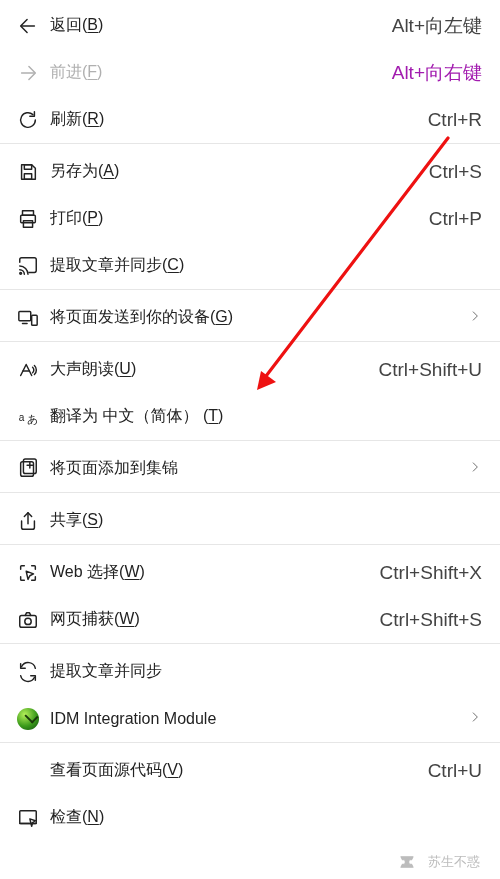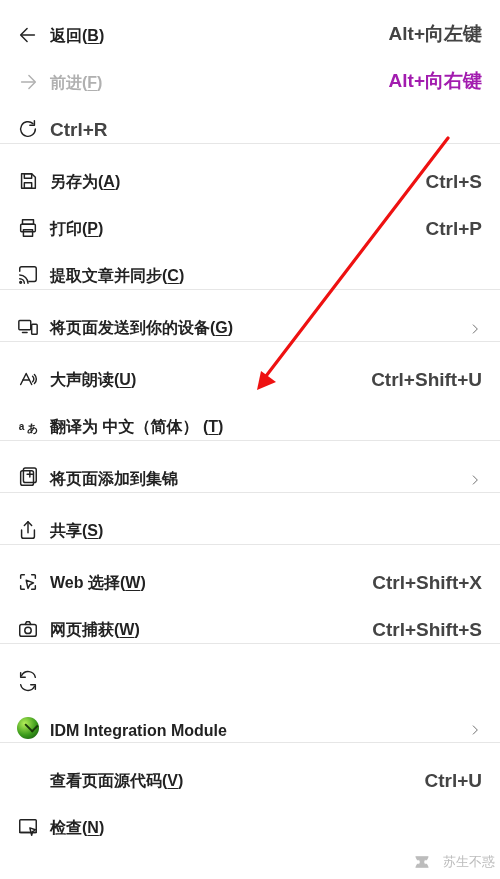--- a/index.html
+++ b/index.html
@@ -8,25 +8,24 @@
     height: 879px;
     font-family: "Microsoft YaHei", "Segoe UI", sans-serif;
     background: #fff;
     font-size: 16px;
     color: #222;
     position: relative;
     overflow: hidden;
   }
   .menu-item {
     display: flex;
-    align-items: flex-end;
+    align-items: center;
     height: 47px;
     padding: 4px 18px 0 16px;
     cursor: pointer;
-    font-weight: bold;
   }
   .menu-item.disabled { color: #b0b0b0; cursor: default; }
   .icon-slot {
     width: 24px;
     height: 24px;
     margin-right: 10px;
     display: flex;
     align-items: center;
     justify-content: center;
     flex-shrink: 0;
@@ -60,21 +59,21 @@
   
   .arrow-ann {
     position: absolute;
     top: 0; left: 0; width: 500px; height: 879px;
     pointer-events: none;
   }
   .arrow-ann line { stroke: #e11; stroke-width: 3.2; }
   .arrow-ann polygon { fill: #e11; stroke: none; }
   .watermark {
     position: absolute;
-    bottom: 8px; right: 5px;
+    bottom: 8px; right: 20px;
     display: flex; align-items: center; gap: 12px;
     color: #bcbcbc; font-size: 13px;
   }
   .watermark svg { width: 18px; height: 14px; }
   .watermark svg * { stroke: #bcbcbc; fill: #bcbcbc; }
 </style>
 </head>
 <body>
 
 <div id="menu-root">
@@ -98,20 +97,21 @@
       <span class="label"><span>前进(</span><span class="u">F</span><span>)</span></span>
       <span class="shortcut">Alt+向右键</span>
     </div>
     <div class="menu-item">
       <span class="icon-slot">
         <svg viewBox="0 0 24 24">
           <path d="M20 12a8 8 0 1 1-2.6-5.9"></path>
           <polyline points="19 3 19 8 14 8"></polyline>
         </svg>
       </span>
+      <span class="label"><span>刷新(</span><span class="u">R</span><span>)</span></span>
       <span class="shortcut">Ctrl+R</span>
     </div>
     <div class="sep"></div>
     <div class="menu-item">
       <span class="icon-slot">
         <svg viewBox="0 0 24 24">
           <path d="M5 4h11l4 4v12H5z"></path>
           <rect x="8" y="4" width="8" height="5"></rect>
           <rect x="8" y="14" width="8" height="6"></rect>
         </svg>
@@ -231,20 +231,21 @@
     <div class="sep"></div>
     <div class="menu-item">
       <span class="icon-slot">
         <svg viewBox="0 0 24 24">
           <path d="M20 8a8 8 0 0 0-14.9-2"></path>
           <polyline points="4 3 4 8 9 8"></polyline>
           <path d="M4 16a8 8 0 0 0 14.9 2"></path>
           <polyline points="20 21 20 16 15 16"></polyline>
         </svg>
       </span>
+      <span class="label"><span>提取文章并同步</span></span>
     </div>
     <div class="menu-item">
       <span class="icon-slot">
         <div class="idm-icon"></div>
       </span>
       <span class="label"><span>IDM Integration Module</span></span>
       <span class="chevron"><svg viewBox="0 0 24 24" style="width:14px;height:14px">
           <polyline points="9 5 16 12 9 19"></polyline>
         </svg></span>
     </div>

